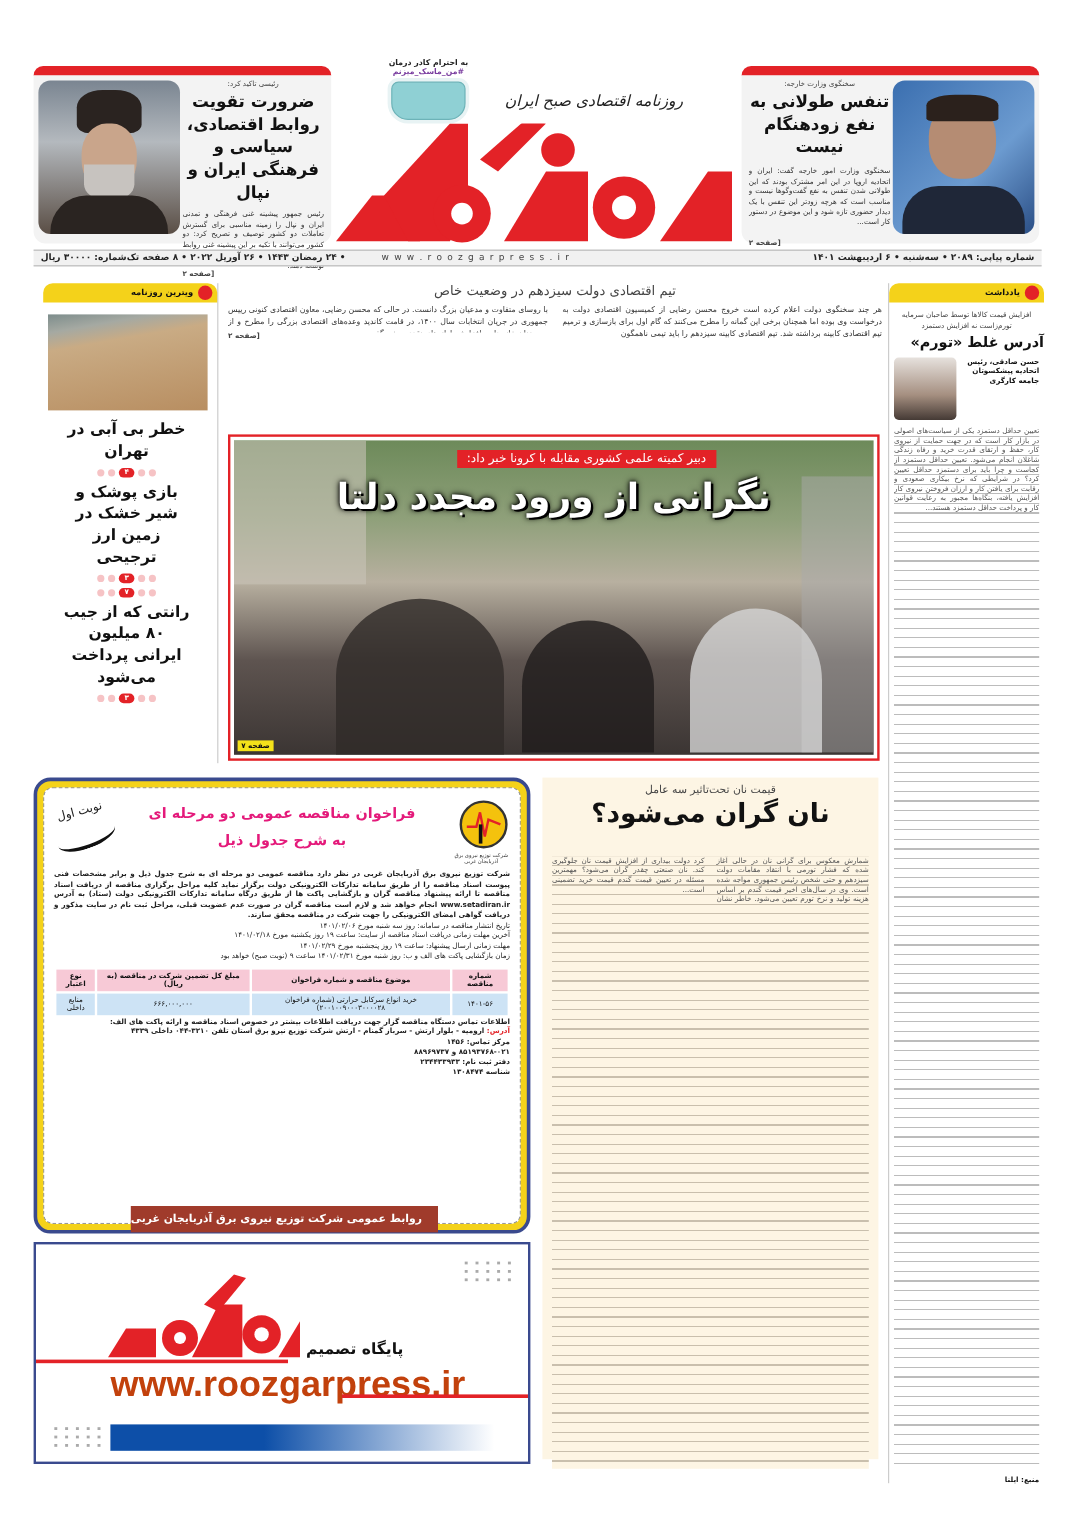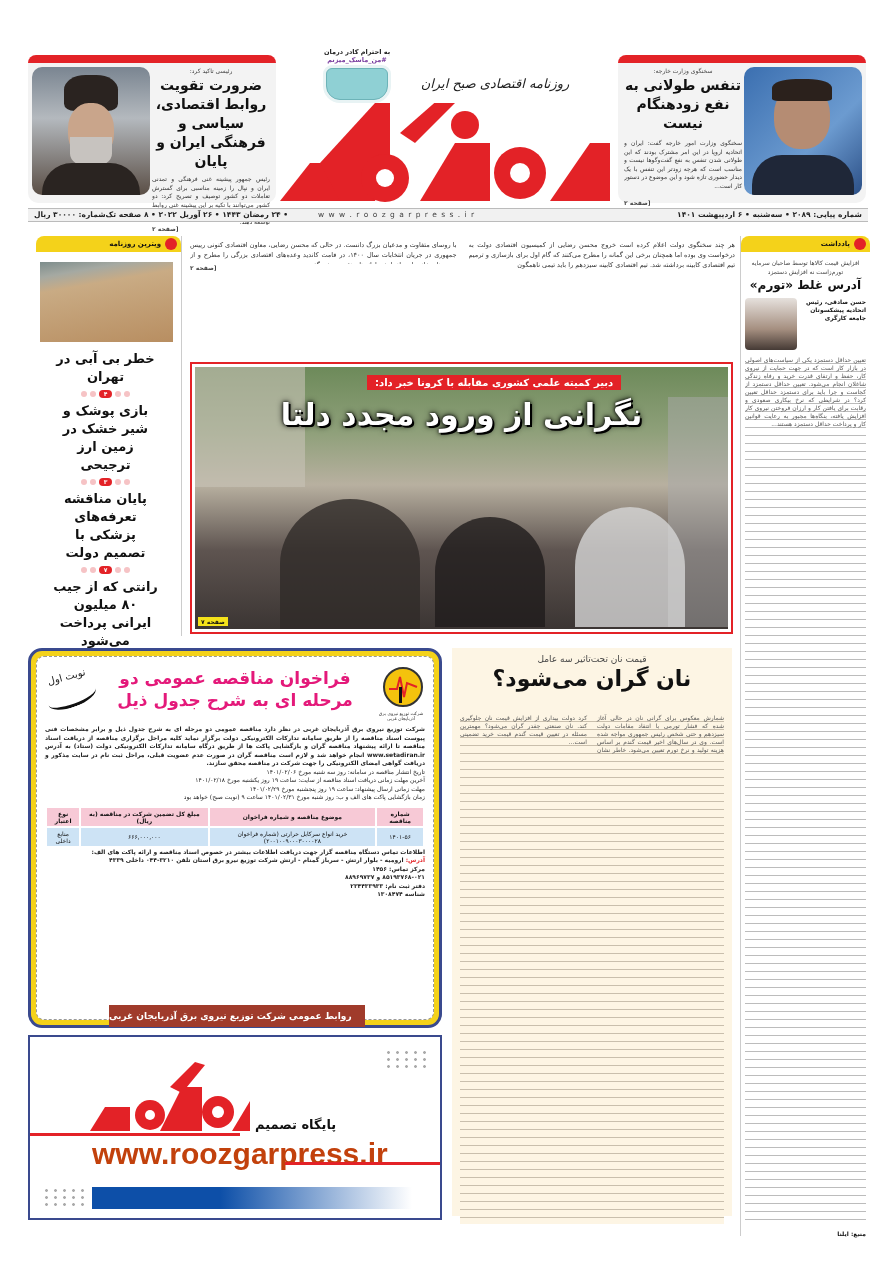--- a/index.html
+++ b/index.html
@@ -26,21 +26,21 @@
   <div class="redtop"></div>
   <div class="box" style="height:140px;border-radius:0 0 10px 10px;position:relative;">
     <div class="photo abs" style="right:auto;left:4px;top:4px;width:118px;height:128px;background:linear-gradient(180deg,#7a8591 0%,#b4b9be 40%,#5a4e45 100%);">
       <div class="abs" style="left:32px;top:8px;width:54px;height:36px;border-radius:40% 40% 20% 20%;background:#2a2320"></div>
       <div class="abs" style="left:36px;top:36px;width:46px;height:56px;border-radius:45%;background:#c9a58b"></div>
       <div class="abs" style="left:38px;top:70px;width:42px;height:30px;border-radius:0 0 45% 45%;background:#c7c3bf"></div>
       <div class="abs" style="left:10px;top:96px;width:98px;height:32px;background:#2a2421;border-radius:30px 30px 0 0"></div>
     </div>
     <div class="abs" style="right:6px;top:4px;width:118px;text-align:center;">
       <div class="sm">رئیسی تاکید کرد:</div>
-      <div class="hd" style="font-size:14px;line-height:19px;margin:2px 0 4px">ضرورت تقویت روابط اقتصادی، سیاسی و فرهنگی ایران و پایان</div>
+      <div class="hd" style="font-size:14px;line-height:19px;margin:2px 0 4px">ضرورت تقویت روابط اقتصادی، سیاسی و فرهنگی ایران و نپال</div>
       <div class="txt" style="font-size:6px;line-height:8.5px;height:50px;overflow:hidden">رئیس جمهور پیشینه غنی فرهنگی و تمدنی ایران و نپال را زمینه مناسبی برای گسترش تعاملات دو کشور توصیف و تصریح کرد: دو کشور می‌توانند با تکیه بر این پیشینه غنی روابط خود را در زمینه‌های مختلف سیاسی و اقتصادی توسعه دهند.</div>
       <div class="sm" style="text-align:left;font-weight:bold">[صفحه ۲</div>
     </div>
   </div>
 </div>
 
 <div class="abs" style="left:280px;top:48px;width:330px;height:160px;">
   <div class="abs" style="left:10px;top:0;width:80px;text-align:center;margin-left:27px;">
     <div style="font-size:6.5px;font-weight:bold;color:#222">به احترام کادر درمان</div>
     <div style="font-size:6.5px;font-weight:bold;color:#7b3fa0">#من_ماسک_میزنم</div>
@@ -85,49 +85,50 @@
   <span class="abs" style="left:290px;top:0;direction:ltr;color:#444;letter-spacing:1px">w w w . r o o z g a r p r e s s . i r</span>
   <span class="abs" style="left:6px;top:0;color:#222;font-weight:bold">• ۲۴ رمضان ۱۴۴۳ • ۲۶ آوریل ۲۰۲۲ • ۸ صفحه تک‌شماره: ۳۰۰۰۰ ریال</span>
 </div>
 
 <div class="abs" style="left:740px;top:236px;width:130px;height:1000px;border-left:1px solid #ccc;">
   <div class="tag">
       <i></i>
       <span>یادداشت</span>
     </div>
   <div style="font-size:6px;color:#444;text-align:center;margin:6px 4px 2px;line-height:9px">افزایش قیمت کالاها توسط صاحبان سرمایه تورم‌زاست نه افزایش دستمزد</div>
-  <div class="hd" style="font-size:12px;text-align:center;margin-bottom:6px">آدرس غلط «تورم»</div>
+  <div class="hd" style="font-size:12px;text-align:right;margin-bottom:6px">آدرس غلط «تورم»</div>
   <div style="display:flex;gap:4px;padding:0 4px;">
     <div style="flex:1">
       <div style="font-size:6px;font-weight:bold;line-height:8px">حسن صادقی، رئیس اتحادیه پیشکسوتان جامعه کارگری</div>
     </div>
     <div class="photo" style="width:52px;height:52px;border-radius:4px;background:linear-gradient(180deg,#e6e1dd,#a58f80 60%,#453a35)"></div>
   </div>
   <div class="linebody txt" style="margin:6px 4px 0;height:870px;overflow:hidden;font-size:6px;line-height:8px;color:#555">تعیین حداقل دستمزد یکی از سیاست‌های اصولی در بازار کار است که در جهت حمایت از نیروی کار، حفظ و ارتقای قدرت خرید و رفاه زندگی شاغلان انجام می‌شود. تعیین حداقل دستمزد از کجاست و چرا باید برای دستمزد حداقل تعیین کرد؟ در شرایطی که نرخ بیکاری صعودی و رقابت برای یافتن کار و ارزان فروختن نیروی کار افزایش یافته، بنگاه‌ها مجبور به رعایت قوانین کار و پرداخت حداقل دستمزد هستند...</div>
   <div style="font-size:6px;font-weight:bold;margin:4px">منبع: ایلنا</div>
 </div>
 
 <div class="abs" style="left:190px;top:236px;width:545px;height:120px;">
+  <div style="text-align:center;font-size:11px;color:#444">تیم اقتصادی دولت سیزدهم در وضعیت خاص</div>
   <div style="display:flex;gap:12px;margin-top:4px;">
     <div class="txt" style="flex:1;font-size:6.5px;line-height:10px;height:32px;overflow:hidden">هر چند سخنگوی دولت اعلام کرده است خروج محسن رضایی از کمیسیون اقتصادی دولت به درخواست وی بوده اما همچنان برخی این گمانه را مطرح می‌کنند که گام اول برای بازسازی و ترمیم تیم اقتصادی کابینه برداشته شد. تیم اقتصادی کابینه سیزدهم را باید تیمی ناهمگون</div>
     <div style="flex:1">
       <div class="txt" style="font-size:6.5px;line-height:10px;height:24px;overflow:hidden">با روسای متفاوت و مدعیان بزرگ دانست. در حالی که محسن رضایی، معاون اقتصادی کنونی رییس جمهوری در جریان انتخابات سال ۱۴۰۰، در قامت کاندید وعده‌های اقتصادی بزرگی را مطرح و از بیمه زنان خانه دار و افزایش یارانه‌های نقدی سخن گفت...</div>
       <div class="sm" style="text-align:left;font-weight:bold">[صفحه ۲</div>
     </div>
   </div>
 </div>
 
 <div class="abs" style="left:190px;top:362px;width:543px;height:272px;border:2px solid #e32227;padding:3px;">
   <div style="position:relative;width:100%;height:100%;background:linear-gradient(180deg,#6d8a5a 0%,#8fa07a 25%,#b8b0a0 45%,#5e5450 70%,#3b3533 100%);overflow:hidden;">
     <div class="abs" style="left:0;top:0;width:110px;height:120px;background:#c8c3b8;opacity:.6"></div>
     <div class="abs" style="right:0;top:30px;width:60px;height:230px;background:#aaa;opacity:.5"></div>
     <div class="abs" style="left:85px;top:132px;width:140px;height:130px;border-radius:50% 50% 0 0;background:#2f2a28;opacity:.8"></div>
     <div class="abs" style="left:240px;top:150px;width:110px;height:110px;border-radius:50% 50% 0 0;background:#1f1c1c;opacity:.8"></div>
     <div class="abs" style="left:380px;top:140px;width:110px;height:120px;border-radius:50% 50% 0 0;background:#d6d6d6;opacity:.8"></div>
-    <div class="abs" style="left:172px;top:8px;background:#e32227;color:#fff;font-size:10px;font-weight:bold;padding:2px 8px;white-space:nowrap">دبیر کمیته علمی کشوری مقابله با کرونا خبر داد:</div>
+    <div class="abs" style="left:186px;top:8px;background:#e32227;color:#fff;font-size:10px;font-weight:normal;padding:2px 8px;white-space:nowrap">دبیر کمیته علمی کشوری مقابله با کرونا خبر داد:</div>
     <div class="abs hd" style="left:0;right:0;top:30px;text-align:center;font-size:30px;color:#fff;text-shadow:0 0 3px #000,0 0 6px #000,2px 2px 0 #000">نگرانی از ورود مجدد دلتا</div>
     <div class="abs" style="left:3px;bottom:3px;background:#f4e21a;font-size:6px;font-weight:bold;padding:1px 3px">صفحه ۷</div>
   </div>
 </div>
 
 <div class="abs" style="left:36px;top:236px;width:146px;height:400px;border-right:1px solid #ccc;">
   <div class="tag">
       <i></i>
       <span>ویترین روزنامه</span>
     </div>
@@ -142,21 +143,20 @@
         <span></span>
       </div>
     <div class="hd" style="font-size:13px;line-height:18px;padding:0 14px">بازی پوشک و شیر خشک در زمین ارز ترجیحی</div>
     <div class="dotsep">
         <span></span>
         <span></span>
         <b>۳</b>
         <span></span>
         <span></span>
       </div>
-    <div class="hd" style="font-size:13px;line-height:18px;padding:0 16px">پایان مناقشه تعرفه‌های پزشکی با تصمیم دولت</div>
     <div class="dotsep">
         <span></span>
         <span></span>
         <b>۷</b>
         <span></span>
         <span></span>
       </div>
     <div class="hd" style="font-size:13px;line-height:18px;padding:0 16px">رانتی که از جیب ۸۰ میلیون ایرانی پرداخت می‌شود</div>
     <div class="dotsep">
         <span></span>
@@ -178,21 +178,21 @@
   <div style="background:#fff;height:100%;border-radius:8px;border:1px dashed #999;position:relative;padding:8px;">
     <div class="abs" style="right:10px;top:10px;width:40px;height:40px;border-radius:50%;background:#f4c20d;border:2px solid #333">
       <svg width="36" height="36" viewBox="0 0 36 36">
           <polyline points="4,20 12,20 15,8 19,28 22,14 32,18" fill="none" stroke="#e32227" stroke-width="2"></polyline>
           <rect x="14" y="18" width="3" height="16" fill="#111"></rect>
         </svg>
     </div>
     <div class="abs" style="right:4px;top:54px;font-size:4.5px;color:#333;width:56px;text-align:center">شرکت توزیع نیروی برق آذربایجان غربی</div>
     <div class="abs" style="left:10px;top:14px;font-size:10px;transform:rotate(-15deg);color:#222">نوبت اول</div>
     <div class="abs" style="left:10px;top:30px;width:50px;height:20px;border-bottom:3px solid #111;border-radius:0 0 50% 50%;transform:rotate(-20deg)"></div>
-    <div class="hd" style="margin:2px 72px 0 72px;text-align:center;font-size:17px;line-height:22px;color:#e4197a;text-shadow:1px 1px 0 #fff,-1px -1px 0 #fff">فراخوان مناقصه عمومی دو مرحله ای به شرح جدول ذیل</div>
+    <div class="hd" style="margin:2px 72px 0 72px;text-align:center;font-size:12px;line-height:22px;color:#e4197a;text-shadow:1px 1px 0 #fff,-1px -1px 0 #fff">فراخوان مناقصه عمومی دو مرحله ای به شرح جدول ذیل</div>
     <div class="txt" style="font-size:6px;line-height:8.5px;margin-top:14px;color:#222;font-weight:bold">شرکت توزیع نیروی برق آذربایجان غربی در نظر دارد مناقصه عمومی دو مرحله ای به شرح جدول ذیل و برابر مشخصات فنی پیوست اسناد مناقصه را از طریق سامانه تدارکات الکترونیکی دولت برگزار نماید کلیه مراحل برگزاری مناقصه از دریافت اسناد مناقصه تا ارائه پیشنهاد مناقصه گران و بازگشایی پاکت ها از طریق درگاه سامانه تدارکات الکترونیکی دولت (ستاد) به آدرس www.setadiran.ir انجام خواهد شد و لازم است مناقصه گران در صورت عدم عضویت قبلی، مراحل ثبت نام در سایت مذکور و دریافت گواهی امضای الکترونیکی را جهت شرکت در مناقصه محقق سازند.</div>
     <div style="font-size:6px;line-height:8.5px;color:#222">
       <div>تاریخ انتشار مناقصه در سامانه: روز سه شنبه مورخ ۱۴۰۱/۰۲/۰۶</div>
       <div>آخرین مهلت زمانی دریافت اسناد مناقصه از سایت: ساعت ۱۹ روز یکشنبه مورخ ۱۴۰۱/۰۲/۱۸</div>
       <div>مهلت زمانی ارسال پیشنهاد: ساعت ۱۹ روز پنجشنبه مورخ ۱۴۰۱/۰۲/۲۹</div>
       <div>زمان بازگشایی پاکت های الف و ب: روز شنبه مورخ ۱۴۰۱/۰۲/۳۱ ساعت ۹ (نوبت صبح) خواهد بود</div>
     </div>
     <table style="width:100%;border-collapse:separate;border-spacing:2px;font-size:6px;margin-top:4px;text-align:center">
       <tbody>
           <tr>

